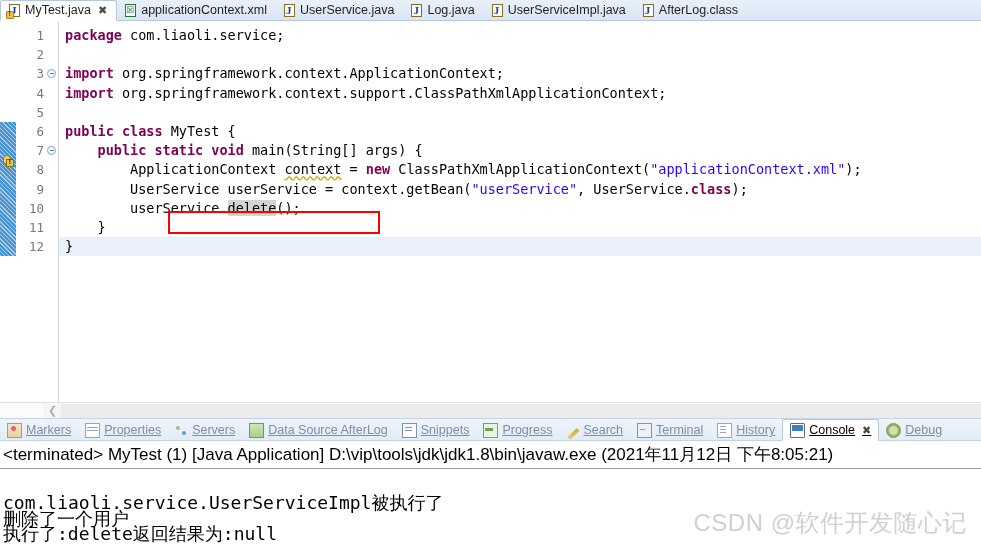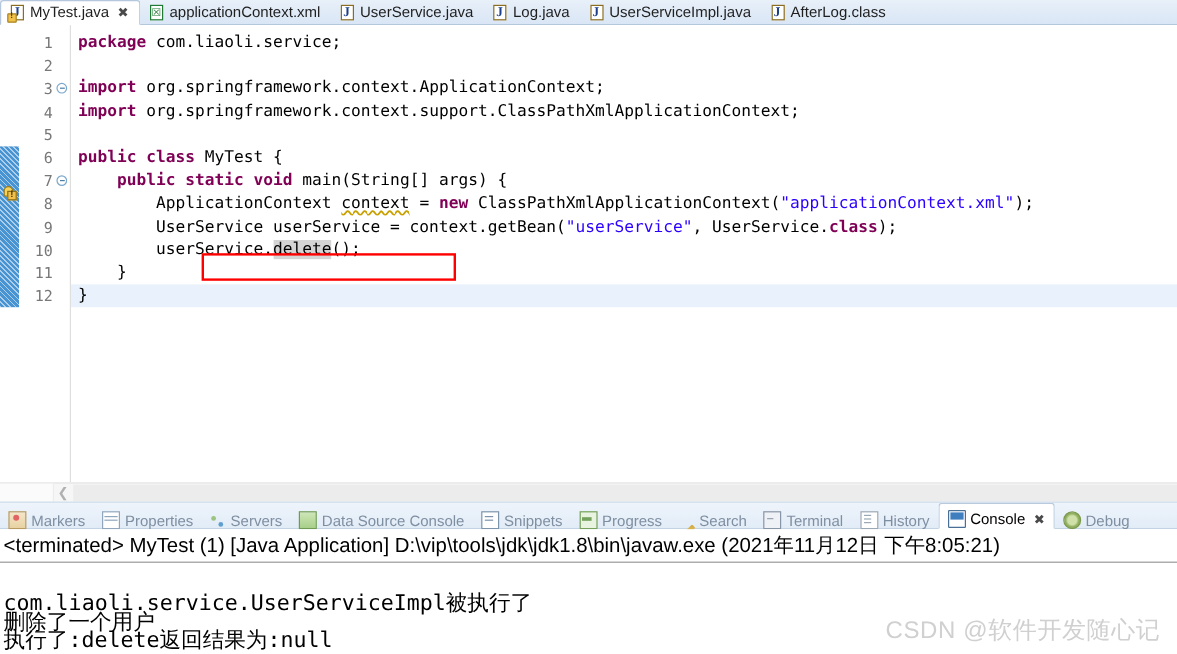--- a/index.html
+++ b/index.html
@@ -309,29 +309,30 @@
   .view-tabbar {
     height: 22px;
     background: linear-gradient(to bottom, #eef4fb 0%, #e2ecf7 100%);
     display: flex;
     align-items: stretch;
     border-bottom: 1px solid #c4d3e4;
     box-sizing: border-box;
   }
   .vtab {
     display: flex;
-    align-items: flex-end;
+    align-items: center;
     gap: 4px;
     padding: 0 7px;
     font-size: 12.5px;
     color: #7f8fa2;
     white-space: nowrap;
     height: 22px;
     box-sizing: border-box;
     cursor: default;
+    text-decoration: underline;
   }
   .vtab.active {
     background: #ffffff;
     color: #000;
     font-weight: normal;
     border-top: 1px solid #b9cade;
     border-left: 1px solid #b9cade;
     border-right: 1px solid #b9cade;
     border-bottom: 1px solid #fff;
     border-radius: 3px 3px 0 0;
@@ -380,21 +381,21 @@
     line-height: 15.5px;
     color: #000;
     padding: 2px 4px 0 3px;
     white-space: pre;
     margin-top: 24px;
   }
   .watermark {
     position: absolute;
     right: 14px;
     bottom: 6px;
-    font-size: 20px;
+    font-size: 24px;
     color: #d0d0d0;
     font-family: "Liberation Sans", sans-serif;
     letter-spacing: .5px;
     white-space: nowrap;
     user-select: none;
   }
 </style>
 </head>
 <body>
 
@@ -525,21 +526,21 @@
       <div class="vtab">
         <span class="vi vi-props"></span>
         <span>Properties</span>
       </div>
       <div class="vtab">
         <span class="vi vi-servers"></span>
         <span>Servers</span>
       </div>
       <div class="vtab">
         <span class="vi vi-dse"></span>
-        <span>Data Source Console</span>
+        <span>Data Source AfterLog</span>
       </div>
       <div class="vtab">
         <span class="vi vi-snip"></span>
         <span>Snippets</span>
       </div>
       <div class="vtab">
         <span class="vi vi-prog"></span>
         <span>Progress</span>
       </div>
       <div class="vtab">

